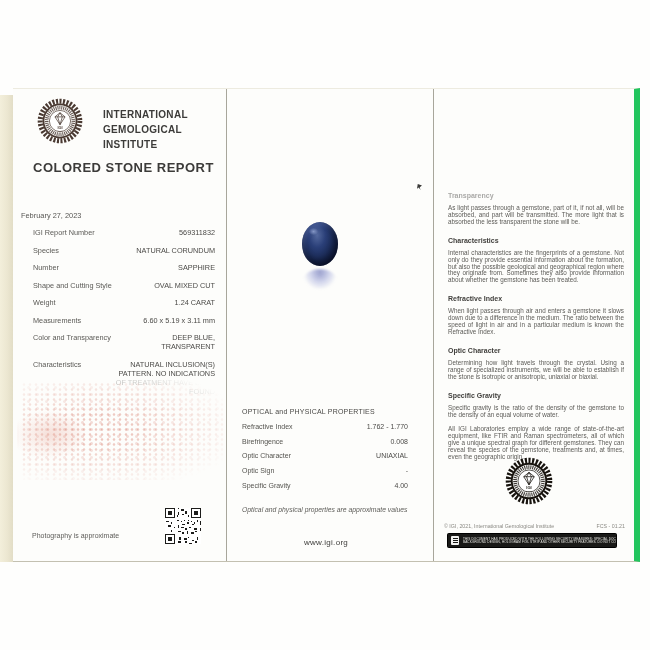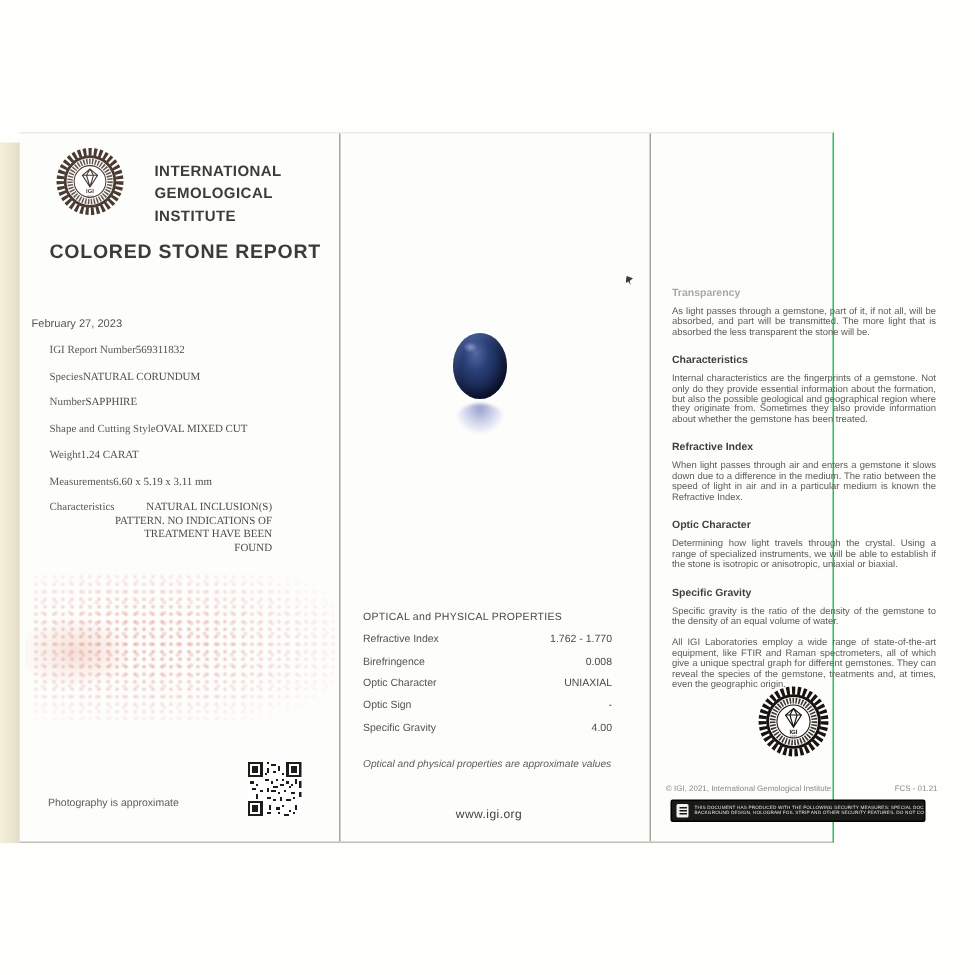--- a/index.html
+++ b/index.html
@@ -13,25 +13,25 @@
 
   
   .page-edge{
     position:absolute;left:0;top:95px;width:13px;height:467px;
     background:linear-gradient(90deg,#f3efdb 0%,#ece7d1 55%,#e2ddc6 100%);
     border-right:1px solid #b9b5a3;
   }
 
   
   .sheet{
-    position:absolute;left:13px;top:88px;width:543px;height:474px;
+    position:absolute;left:13px;top:88px;width:627px;height:474px;
     background:#fdfdfb;
     border-top:1px solid #edebe0;
     border-bottom:1px solid #c3c0b1;
-    border-right:1px solid #22c55e;
+    border-right:6px solid #22c55e;
     box-sizing:border-box;
   }
   .fold{position:absolute;top:0;bottom:0;width:1px;background:#a8a69b;}
   .fold-1{left:213px;}
   .fold-2{left:420px;}
 
   
   .seal{position:absolute;display:block;}
   .seal-left{left:24px;top:9px;width:46px;height:46px;color:#4a3a32;}
   .seal-right{left:492px;top:368px;width:48px;height:48px;color:#17130e;}
@@ -39,21 +39,21 @@
     position:absolute;left:90px;top:18px;width:92px;
     font-size:10px;font-weight:bold;line-height:15px;letter-spacing:.3px;
     color:#3c3b39;
   }
   .report-type{
     position:absolute;left:20px;top:71px;
     font-size:13px;font-weight:bold;letter-spacing:.5px;color:#3c3b39;
   }
   .date-line{position:absolute;left:8px;top:122px;font-size:7.4px;color:#575653;}
   .fields{position:absolute;left:20px;top:139px;width:182px;}
-  .frow{display:flex;justify-content:flex-start;margin-bottom:8.5px;font-family:Liberation Serif, serif;}
+  .frow{display:flex;justify-content:space-between;margin-bottom:8.5px;}
   .flabel{font-size:7.3px;color:#5b5a56;line-height:9px;flex-shrink:0;}
   .fvalue{font-size:7.3px;color:#4c4b48;line-height:9px;text-align:right;max-width:100px;}
   .fvalue.narrow{max-width:70px;}
   .fvalue.wrap4{max-width:105px;}
 
   
   .watermark{
     position:absolute;left:8px;top:293px;width:204px;height:98px;pointer-events:none;
   }
   .watermark .dots{
@@ -176,20 +176,24 @@
         <span class="flabel">Shape and Cutting Style</span>
         <span class="fvalue">OVAL MIXED CUT</span>
       </div>
       <div class="frow">
         <span class="flabel">Weight</span>
         <span class="fvalue">1.24 CARAT</span>
       </div>
       <div class="frow">
         <span class="flabel">Measurements</span>
         <span class="fvalue">6.60 x 5.19 x 3.11 mm</span>
+      </div>
+      <div class="frow">
+        <span class="flabel">Color and Transparency</span>
+        <span class="fvalue narrow">DEEP BLUE, TRANSPARENT</span>
       </div>
       <div class="frow">
         <span class="flabel">Characteristics</span>
         <span class="fvalue wrap4">NATURAL INCLUSION(S) PATTERN. NO INDICATIONS OF TREATMENT HAVE BEEN FOUND</span>
       </div>
     </div>
 
     <div class="watermark">
       <div class="dots"></div>
         <div class="patch"></div>

